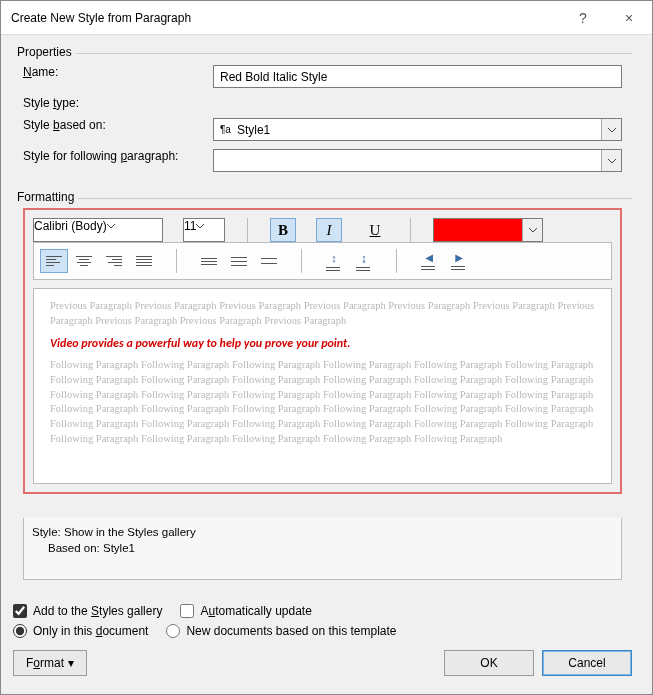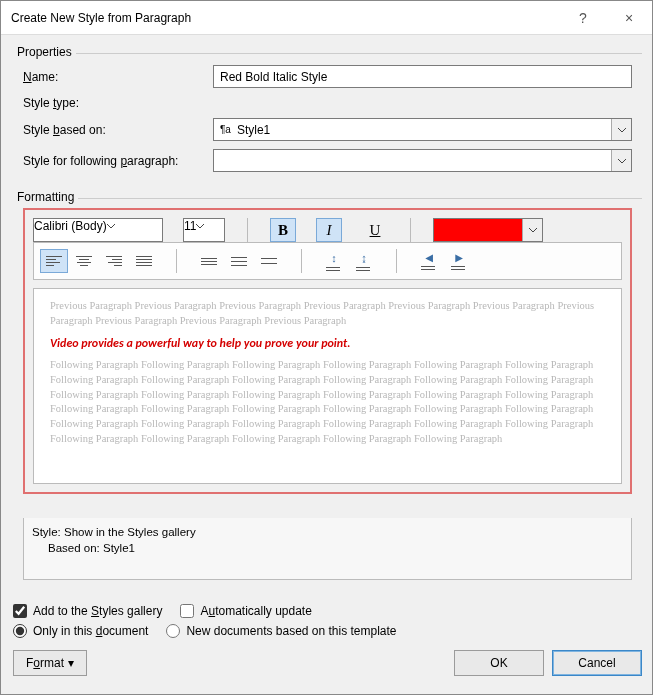--- a/index.html
+++ b/index.html
@@ -1,25 +1,25 @@
 <!DOCTYPE html>
 <html><head>
 <meta charset="utf-8">
 <style>
   * { box-sizing: border-box; margin: 0; padding: 0; }
   body { font-family: "Segoe UI", Tahoma, sans-serif; font-size: 12px; background: #fff; color: #000; }
   .window { width: 653px; height: 695px; border: 1px solid #888; background: #f0f0f0; position: relative; display: flex; flex-direction: column; }
   .titlebar { height: 34px; background: #fff; display: flex; align-items: center; padding: 0 0 0 10px; border-bottom: 1px solid #ddd; }
   .titlebar .title { flex: 1; font-size: 12px; }
   .titlebar .tb-btn { width: 46px; height: 34px; display: flex; align-items: center; justify-content: center; font-size: 14px; color: #555; cursor: pointer; }
-  .content { flex: 1; padding: 10px 10px 12px 12px; display: flex; flex-direction: column; }
+  .content { flex: 1; padding: 10px 20px 12px 12px; display: flex; flex-direction: column; }
   .group { position: relative; margin-top: 8px; padding: 12px 10px 10px 10px; }
   .group-title { position: absolute; top: -8px; left: 0; background: #f0f0f0; padding: 0 4px; font-size: 12px; }
   .group-line { position: absolute; top: 0; left: 0; right: 0; height: 1px; background: #ccc; }
-  .proprow { display: flex; align-items: center; margin-bottom: 8px; }
+  .proprow { display: flex; margin-bottom: 8px; }
   .proprow .lbl { width: 190px; text-align: left; padding-right: 10px; }
   .proprow .ctrl { flex: 1; display: flex; }
   input.textfield { flex: 1; height: 23px; border: 1px solid #7a7a7a; padding: 2px 6px; font-family: inherit; font-size: 12px; background: #fff; }
   .combo { flex: 1; height: 23px; border: 1px solid #7a7a7a; background: #fff; display: flex; align-items: center; }
   .combo .combo-content { flex: 1; padding: 0 6px; display: flex; align-items: center; gap: 6px; overflow: hidden; white-space: nowrap; }
   .combo .combo-arrow { width: 20px; height: 100%; border-left: 1px solid #aaa; display: flex; align-items: center; justify-content: center; background: #efefef; }
   .formatting-box { border: 2px solid #e07070; padding: 8px; background: #f0f0f0; margin-top: 4px; }
   .toolbar-row { display: flex; align-items: center; gap: 20px; margin-bottom: 0; }
   .font-combo { width: 130px; height: 24px; border: 1px solid #7a7a7a; background: #fff; display:flex; }
   .size-combo { width: 42px; height: 24px; border: 1px solid #7a7a7a; background: #fff; display:flex; }

